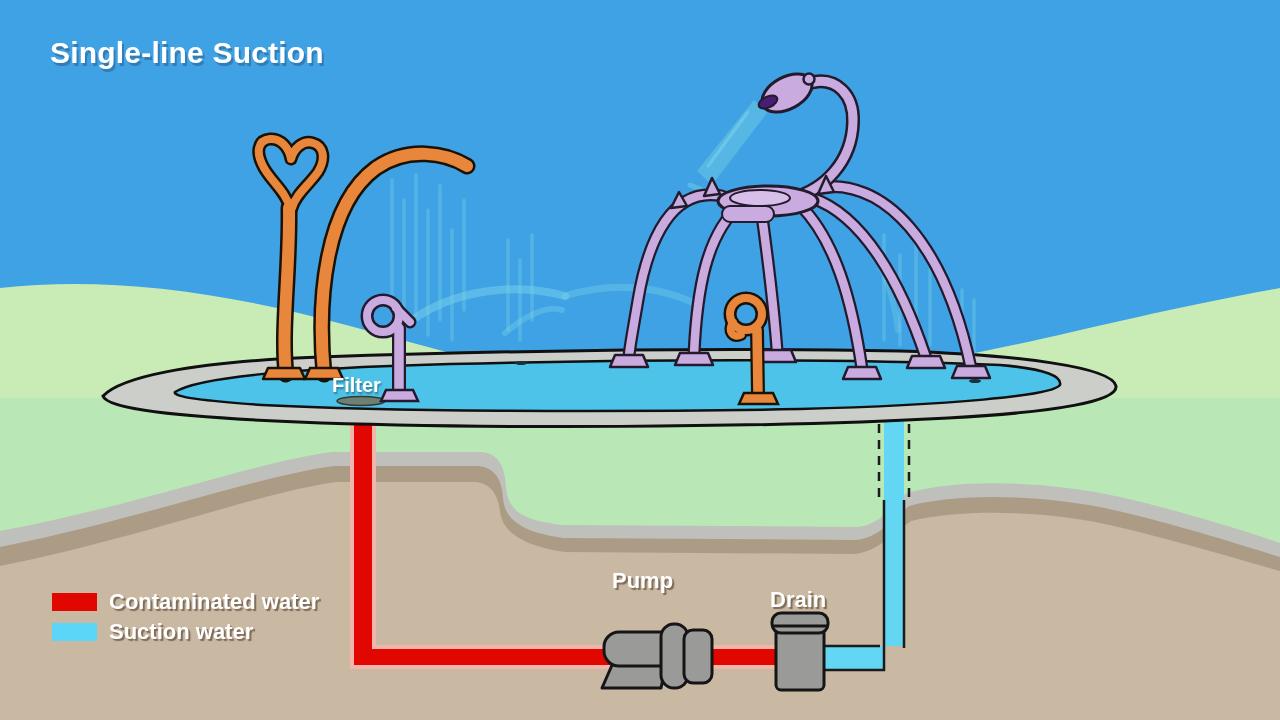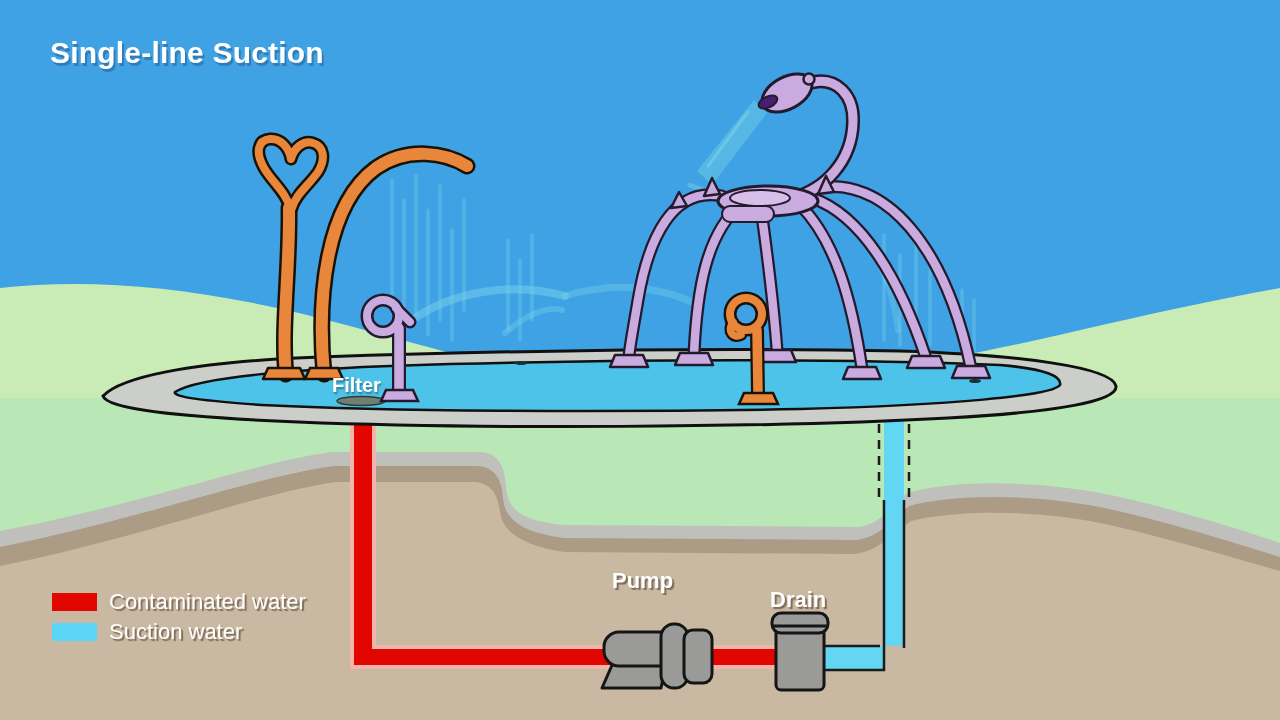--- a/index.html
+++ b/index.html
@@ -14,21 +14,21 @@
     left:50px;top:36px;font-size:30px;letter-spacing:.2px;
     text-shadow:2px 3px 0 rgba(35,80,125,.45);
   }
   .lbl-drain{left:332px;top:374px;font-size:20px;text-shadow:1px 2px 2px rgba(30,80,95,.65);}
   .lbl-pump{left:612px;top:568px;font-size:22px;text-shadow:2px 2px 1px rgba(95,75,55,.7);}
   .lbl-filter{left:770px;top:587px;font-size:22px;text-shadow:2px 2px 1px rgba(95,75,55,.7);}
   .legend{position:absolute;left:52px;top:592px;}
   .legend-row{display:flex;align-items:center;margin-bottom:11px;height:19px;}
   .swatch{width:45px;height:18px;margin-right:12px;flex:0 0 auto;}
   .legend-label{
-    color:#fff;font-weight:normal;font-size:22px;line-height:19px;
+    color:#fff;font-weight:bold;font-size:22px;line-height:19px;
     text-shadow:2px 2px 1px rgba(95,75,55,.7);white-space:nowrap;
   }
 </style>
 </head>
 <body>
 
 <div class="stage">
 
 <svg width="1280" height="720" viewBox="0 0 1280 720">
 

